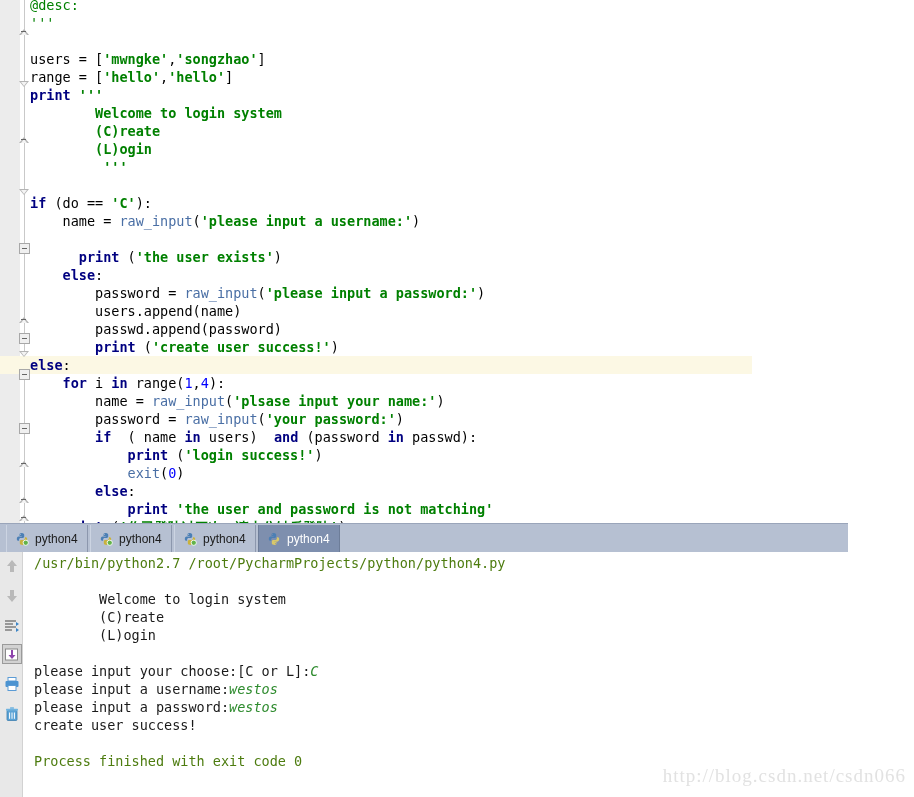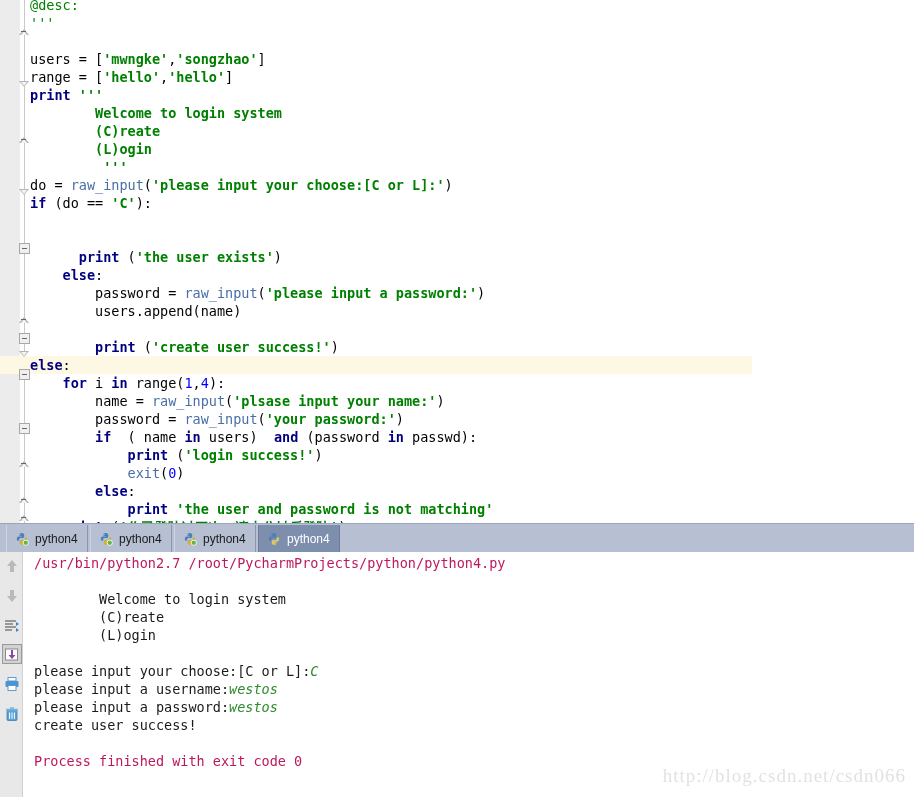--- a/index.html
+++ b/index.html
@@ -127,21 +127,21 @@
   .s  { color: #008000; font-weight: bold; }      
   .fn { color: #4a6fa5; }                          
   .n  { color: #0000ff; }                          
   .p  { color: #000000; }                          
   .cm { color: #008000; }
 
   
   #tabbar {
     position: absolute;
     left: 0; top: 523px;
-    width: 914px; height: 29px;
+    width: 848px; height: 29px;
     background: #b6c0d2;
     border-top: 1px solid #9aa5ba;
     box-sizing: border-box;
     font-family: "Liberation Sans", sans-serif;
   }
   .tab {
     position: absolute;
     top: 1px;
     height: 27px;
     box-sizing: border-box;
@@ -196,21 +196,21 @@
   .con-text {
     position: absolute;
     left: 34px; top: 0;
     width: 870px;
     font-size: 13.5px;
     line-height: 18px;
     white-space: pre;
     color: #000000;
   }
   .oline { position: absolute; left: 0; height: 18px; line-height: 18px; white-space: pre; }
-  .c-blue { color: #be185d; text-align: center; }
+  .c-blue { color: #4d7c0f; text-align: center; }
   .c-plain { color: #1a1a1a; }
   .c-in { color: #2e8b2e; font-style: italic; }
 
   
   #watermark {
     position: absolute;
     right: 8px; top: 765px;
     font-family: "Liberation Serif", "DejaVu Serif", serif;
     font-size: 19px;
     color: #e2e2e2;
@@ -267,26 +267,27 @@
         <div class="cline" style="top: -4px;"><span class="cm">@desc:</span></div>
         <div class="cline" style="top: 14px;"><span class="cm">'''</span></div>
         <div class="cline" style="top: 32px;"></div>
         <div class="cline" style="top: 50px;"><span class="p">users = [</span><span class="s">'mwngke'</span><span class="p">,</span><span class="s">'songzhao'</span><span class="p">]</span></div>
         <div class="cline" style="top: 68px;"><span class="p">range = [</span><span class="s">'hello'</span><span class="p">,</span><span class="s">'hello'</span><span class="p">]</span></div>
         <div class="cline" style="top: 86px;"><span class="k">print</span><span class="p"> </span><span class="s">'''</span></div>
         <div class="cline" style="top: 104px;"><span class="s">        Welcome to login system</span></div>
         <div class="cline" style="top: 122px;"><span class="s">        (C)reate</span></div>
         <div class="cline" style="top: 140px;"><span class="s">        (L)ogin</span></div>
         <div class="cline" style="top: 158px;"><span class="s">         '''</span></div>
-        <div class="cline" style="top: 176px;"><span class="p">do = </span><span class="fn">raw_input</span><span class="p">(</span><span class="s">'please input your choose:[C or L]:'</span><span class="p">)</span></div>
         <div class="cline" style="top: 194px;"><span class="k">if</span><span class="p"> (do == </span><span class="s">'C'</span><span class="p">):</span></div>
+        <div class="cline" style="top: 212px;"><span class="p">    name = </span><span class="fn">raw_input</span><span class="p">(</span><span class="s">'please input a username:'</span><span class="p">)</span></div>
         <div class="cline" style="top: 248px;"><span class="p">      </span><span class="k">print</span><span class="p"> (</span><span class="s">'the user exists'</span><span class="p">)</span></div>
         <div class="cline" style="top: 266px;"><span class="p">    </span><span class="k">else</span><span class="p">:</span></div>
         <div class="cline" style="top: 284px;"><span class="p">        password = </span><span class="fn">raw_input</span><span class="p">(</span><span class="s">'please input a password:'</span><span class="p">)</span></div>
         <div class="cline" style="top: 302px;"><span class="p">        users.append(name)</span></div>
+        <div class="cline" style="top: 320px;"><span class="p">        passwd.append(password)</span></div>
         <div class="cline" style="top: 338px;"><span class="p">        </span><span class="k">print</span><span class="p"> (</span><span class="s">'create user success!'</span><span class="p">)</span></div>
         <div class="cline" style="top: 356px;"><span class="k">else</span><span class="p">:</span></div>
         <div class="cline" style="top: 374px;"><span class="p">    </span><span class="k">for</span><span class="p"> i </span><span class="k">in</span><span class="p"> range(</span><span class="n">1</span><span class="p">,</span><span class="n">4</span><span class="p">):</span></div>
         <div class="cline" style="top: 392px;"><span class="p">        name = </span><span class="fn">raw_input</span><span class="p">(</span><span class="s">'plsase input your name:'</span><span class="p">)</span></div>
         <div class="cline" style="top: 410px;"><span class="p">        password = </span><span class="fn">raw_input</span><span class="p">(</span><span class="s">'your password:'</span><span class="p">)</span></div>
         <div class="cline" style="top: 428px;"><span class="p">        </span><span class="k">if</span><span class="p">  ( name </span><span class="k">in</span><span class="p"> users)  </span><span class="k">and</span><span class="p"> (password </span><span class="k">in</span><span class="p"> passwd):</span></div>
         <div class="cline" style="top: 446px;"><span class="p">            </span><span class="k">print</span><span class="p"> (</span><span class="s">'login success!'</span><span class="p">)</span></div>
         <div class="cline" style="top: 464px;"><span class="p">            </span><span class="fn">exit</span><span class="p">(</span><span class="n">0</span><span class="p">)</span></div>
         <div class="cline" style="top: 482px;"><span class="p">        </span><span class="k">else</span><span class="p">:</span></div>
         <div class="cline" style="top: 500px;"><span class="p">            </span><span class="k">print</span><span class="p"> </span><span class="s">'the user and password is not matching'</span></div>

